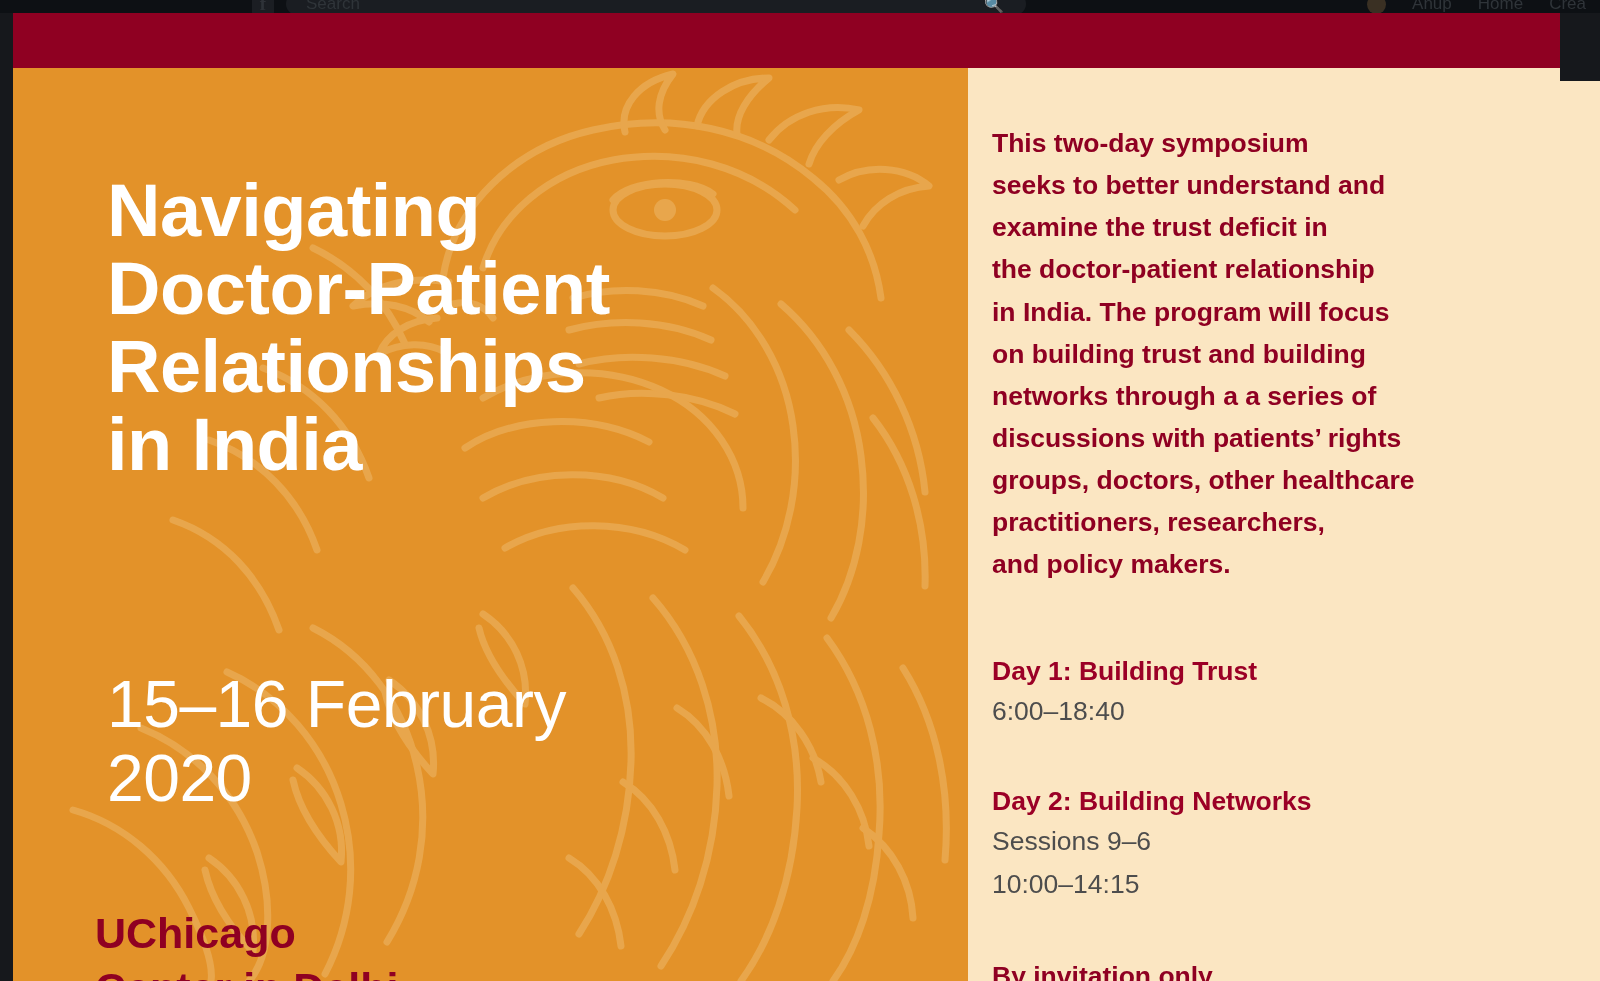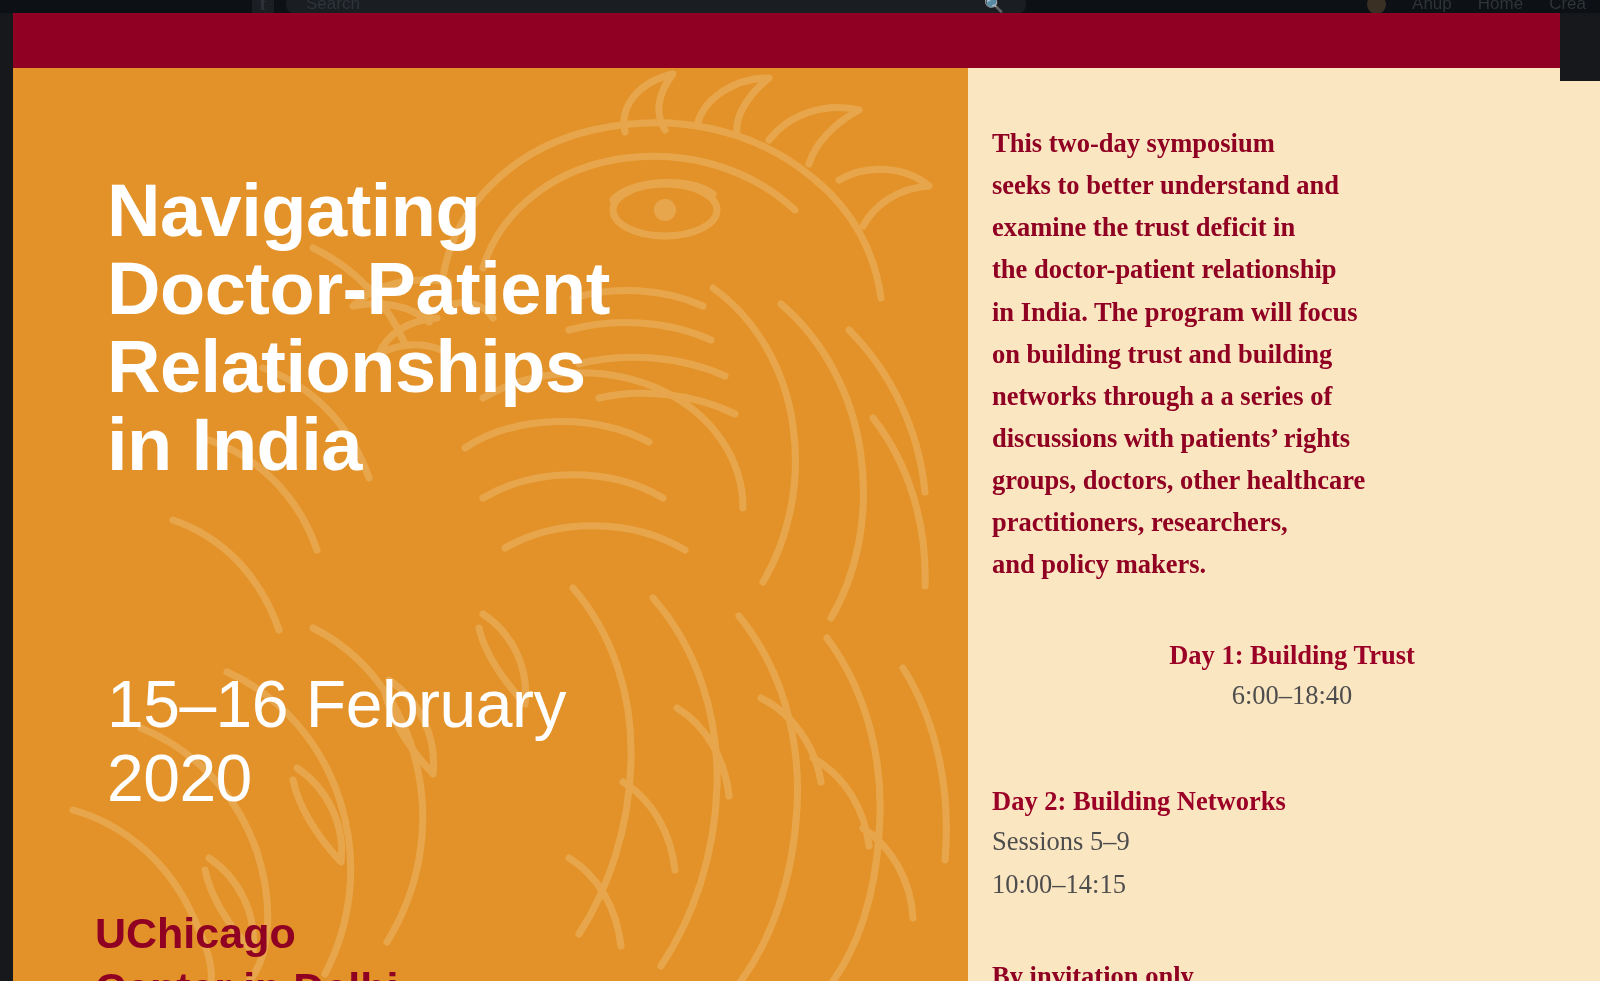--- a/index.html
+++ b/index.html
@@ -72,29 +72,29 @@
   }
   .poster-venue {
     position:absolute; left:82px; top:838px; width:700px; z-index:2;
     color:#8f0022; font-size:43px; font-weight:bold;
     line-height:1.28; white-space:pre-line;
   }
 
   
   .panel-cream {
     position:absolute; left:955px; top:0; width:632px; height:913px;
-    background:#fbe6c2; overflow:hidden;font-family:Liberation Serif, serif;
+    background:#fbe6c2; overflow:hidden;
   }
   .desc {
     position:absolute; left:24px; top:54px; width:600px;
     color:#8f0022; font-size:26.5px; font-weight:bold;
     line-height:1.59; white-space:pre-line;
   }
   .day-block { position:absolute; left:24px; width:600px; }
-  .day1 { top:568px;text-align:center; }
+  .day1 { top:584px; }
   .day2 { top:714px; }
   .day-head { color:#9b0026; font-size:26.5px; font-weight:bold; line-height:1.45; }
   .day-line { color:#4d4d4d; font-size:26.5px; font-weight:400; line-height:1.6; }
   .footnote {
     position:absolute; left:24px; top:888px; width:600px;
     color:#8f0022; font-size:26.5px; font-weight:bold; line-height:1.55;
     white-space:pre-line;
   }
 </style>
 </head>
@@ -215,21 +215,21 @@
 practitioners, researchers,
 and policy makers.</div>
 
       <div class="day-block day1">
         <div class="day-head">Day 1: Building Trust</div>
         <div class="day-line">6:00–18:40</div>
       </div>
 
       <div class="day-block day2">
         <div class="day-head">Day 2: Building Networks</div>
-        <div class="day-line">Sessions 5–9</div>
+        <div class="day-line">Sessions 9–6</div>
         <div class="day-line">10:00–14:15</div>
       </div>
 
       <div class="footnote">By invitation only</div>
     </div>
 
   </div>
 </div>
 
 </body></html>

